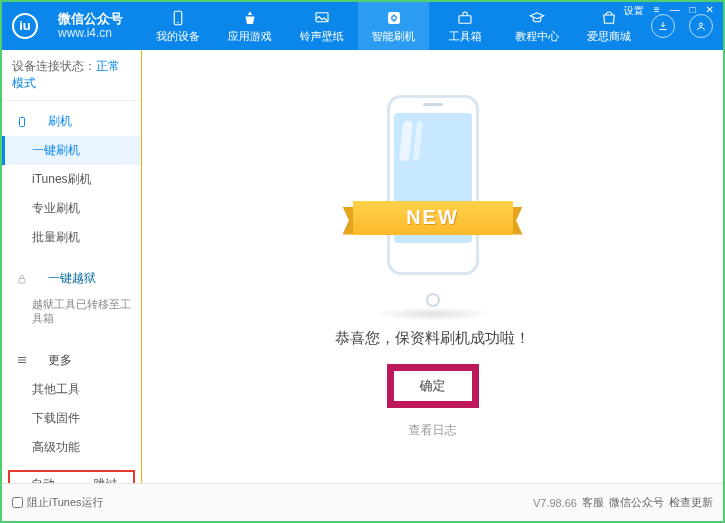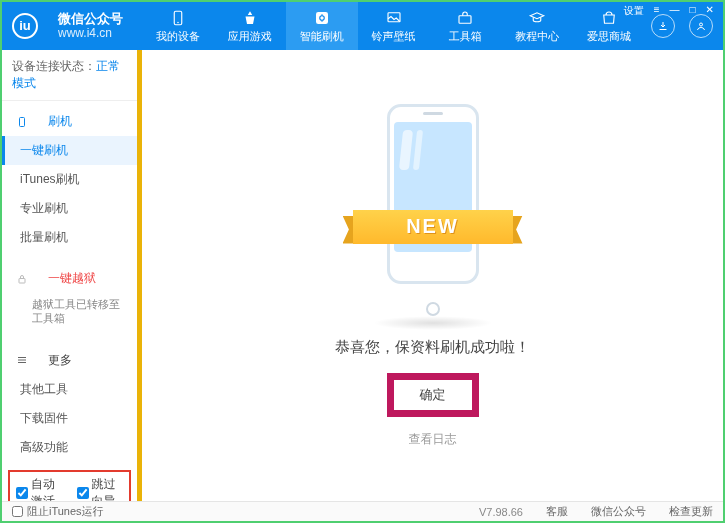--- a/index.html
+++ b/index.html
@@ -15,27 +15,27 @@
 .nav { display: flex; flex: 1; height: 100%; }
 .nav-item { flex: 1; display: flex; flex-direction: column; align-items: center; justify-content: center; gap: 2px; cursor: pointer; font-size: 11px; position: relative; }
 .nav-item.active { background: #2c9cf2; }
 .nav-icon { width: 18px; height: 18px; display: flex; align-items: center; justify-content: center; }
 .nav-icon svg { width: 18px; height: 18px; fill: #fff; }
 .title-ctrls { display: flex; align-items: center; gap: 8px; }
 .round-btn { width: 24px; height: 24px; border: 1.5px solid rgba(255,255,255,0.7); border-radius: 50%; display: flex; align-items: center; justify-content: center; cursor: pointer; margin-left: 6px; }
 .round-btn svg { width: 12px; height: 12px; stroke: #fff; fill: none; }
 
 .body { flex: 1; display: flex; overflow: hidden; }
-.sidebar { width: 140px; border-right: 5px solid #eab308; display: flex; flex-direction: column; background: #fff; font-size: 12px; }
+.sidebar { width: 140px; border-right: 1px solid #eab308; display: flex; flex-direction: column; background: #fff; font-size: 12px; }
 .conn-status { padding: 8px 10px; color: #666; border-bottom: 1px solid #eee; }
 .conn-status .mode { color: #0b87ec; }
 .side-section { padding: 6px 0; }
 .side-head { display: flex; align-items: center; gap: 20px; padding: 6px 14px; color: #444; font-size: 12px; }
 .side-head svg { width: 12px; height: 12px; }
-.side-sub { padding: 6px 10px 6px 18px; color: #555; cursor: pointer; position: relative; }
+.side-sub { padding: 6px 10px 6px 30px; color: #555; cursor: pointer; position: relative; }
 .side-sub.active { color: #0b87ec; background: #eaf4fe; }
 .side-sub.active::before { content: ""; position: absolute; left: 0; top: 0; bottom: 0; width: 3px; background: #0b87ec; }
 .side-note { padding: 4px 10px 8px 30px; color: #888; font-size: 11px; line-height: 1.3; }
 
 .highlight-box { border: 2px solid #e33b2e; margin: 2px 6px; padding: 4px 6px; display: flex; gap: 14px; align-items: center; }
 .chk { display: flex; align-items: center; gap: 3px; cursor: pointer; color: #444; }
 .chk input { accent-color: #0b87ec; width: 12px; height: 12px; }
 
 .main { flex: 1; display: flex; flex-direction: column; align-items: center; justify-content: center; position: relative; background: #fff; }
 .phone-illus { width: 160px; height: 220px; position: relative; margin-bottom: 14px; }
@@ -49,24 +49,24 @@
 .ribbon { position: absolute; top: 102px; left: -10px; right: -10px; height: 42px; }
 .ribbon-main { position: absolute; left: 10px; right: 10px; top: 4px; height: 34px; background: linear-gradient(#ffd24a, #ffb92c); display: flex; align-items: center; justify-content: center; font-weight: 900; font-size: 20px; color: #fff; letter-spacing: 2px; text-shadow: 1px 1px 0 #e0931a; }
 .ribbon-end-l, .ribbon-end-r { position: absolute; top: 10px; width: 16px; height: 28px; background: #e6a41e; }
 .ribbon-end-l { left: 0; clip-path: polygon(0 0, 100% 0, 100% 100%, 0 100%, 40% 50%); }
 .ribbon-end-r { right: 0; clip-path: polygon(0 0, 100% 0, 60% 50%, 100% 100%, 0 100%); }
 
 .success-msg { font-size: 15px; color: #444; margin-bottom: 16px; }
 .confirm-btn { padding: 6px 26px; border: 7px solid #be185d; background: #fff; cursor: pointer; font-size: 13px; color: #444; margin-bottom: 14px; }
 .log-link { font-size: 12px; color: #999; cursor: pointer; text-decoration: none; }
 
-.footer { height: 20px; border-top: 1px solid #e5e5e5; display: flex; align-items: center; padding: 0 10px; font-size: 11px; color: #666; background: #fafafa; }
+.footer { height: 38px; border-top: 1px solid #e5e5e5; display: flex; align-items: center; padding: 0 10px; font-size: 11px; color: #666; background: #fafafa; }
 .footer .left { display: flex; align-items: center; gap: 4px; }
 .footer .left input { width: 11px; height: 11px; }
-.footer .right { margin-left: auto; display: flex; gap: 23px; align-items: center; }
+.footer .right { margin-left: auto; display: flex; gap: 5px; align-items: center; }
 .footer .right span { cursor: pointer; }
 .ver { color: #888; }
 
 .win-ctrls-top { position: absolute; top: 2px; right: 6px; display: flex; gap: 4px; font-size: 10px; color: #fff; }
 .win-ctrls-top span { cursor: pointer; padding: 0 3px; }
 </style>
 </head>
 <body>
 
 <div class="app">
@@ -98,38 +98,38 @@
         <span>我的设备</span>
       </div>
       <div class="nav-item">
         <div class="nav-icon">
             <svg viewBox="0 0 24 24">
               <path d="M12 3l3 5h-6z M6 10h12l-2 10H8z" fill="#fff"></path>
             </svg>
           </div>
         <span>应用游戏</span>
       </div>
+      <div class="nav-item">
+        <div class="nav-icon">
+            <svg viewBox="0 0 24 24">
+              <rect x="4" y="5" width="16" height="12" rx="1" fill="none" stroke="#fff" stroke-width="1.5"></rect>
+              <path d="M4 13l4-3 4 4 3-2 5 5" fill="none" stroke="#fff" stroke-width="1.5"></path>
+            </svg>
+          </div>
+        <span>铃声壁纸</span>
+      </div>
       <div class="nav-item active">
         <div class="nav-icon">
             <svg viewBox="0 0 24 24">
               <rect x="4" y="4" width="16" height="16" rx="3" fill="#fff"></rect>
               <path d="M9 12a3 3 0 116 0 3 3 0 01-6 0" fill="none" stroke="#0b87ec" stroke-width="1.5"></path>
               <path d="M12 7v2M12 15v2" stroke="#0b87ec" stroke-width="1.5"></path>
             </svg>
           </div>
         <span>智能刷机</span>
-      </div>
-      <div class="nav-item">
-        <div class="nav-icon">
-            <svg viewBox="0 0 24 24">
-              <rect x="4" y="5" width="16" height="12" rx="1" fill="none" stroke="#fff" stroke-width="1.5"></rect>
-              <path d="M4 13l4-3 4 4 3-2 5 5" fill="none" stroke="#fff" stroke-width="1.5"></path>
-            </svg>
-          </div>
-        <span>铃声壁纸</span>
       </div>
       <div class="nav-item">
         <div class="nav-icon">
             <svg viewBox="0 0 24 24">
               <rect x="4" y="9" width="16" height="10" rx="1" fill="none" stroke="#fff" stroke-width="1.5"></rect>
               <path d="M9 9V7a3 3 0 016 0v2" fill="none" stroke="#fff" stroke-width="1.5"></path>
             </svg>
           </div>
         <span>工具箱</span>
       </div>
@@ -179,21 +179,21 @@
             </svg>
           <span style="color:#0b87ec">刷机</span>
         </div>
         <div class="side-sub active">一键刷机</div>
         <div class="side-sub">iTunes刷机</div>
         <div class="side-sub">专业刷机</div>
         <div class="side-sub">批量刷机</div>
       </div>
 
       <div class="side-section">
-        <div class="side-head" style="color:#ef4444">
+        <div class="side-head" style="color:#0369a1">
           <svg viewBox="0 0 24 24" fill="none" stroke="#bbb" stroke-width="2">
               <rect x="6" y="11" width="12" height="9" rx="1"></rect>
               <path d="M9 11V8a3 3 0 016 0v3"></path>
             </svg>
           <span>一键越狱</span>
         </div>
         <div class="side-note">越狱工具已转移至工具箱</div>
       </div>
 
       <div class="side-section">

